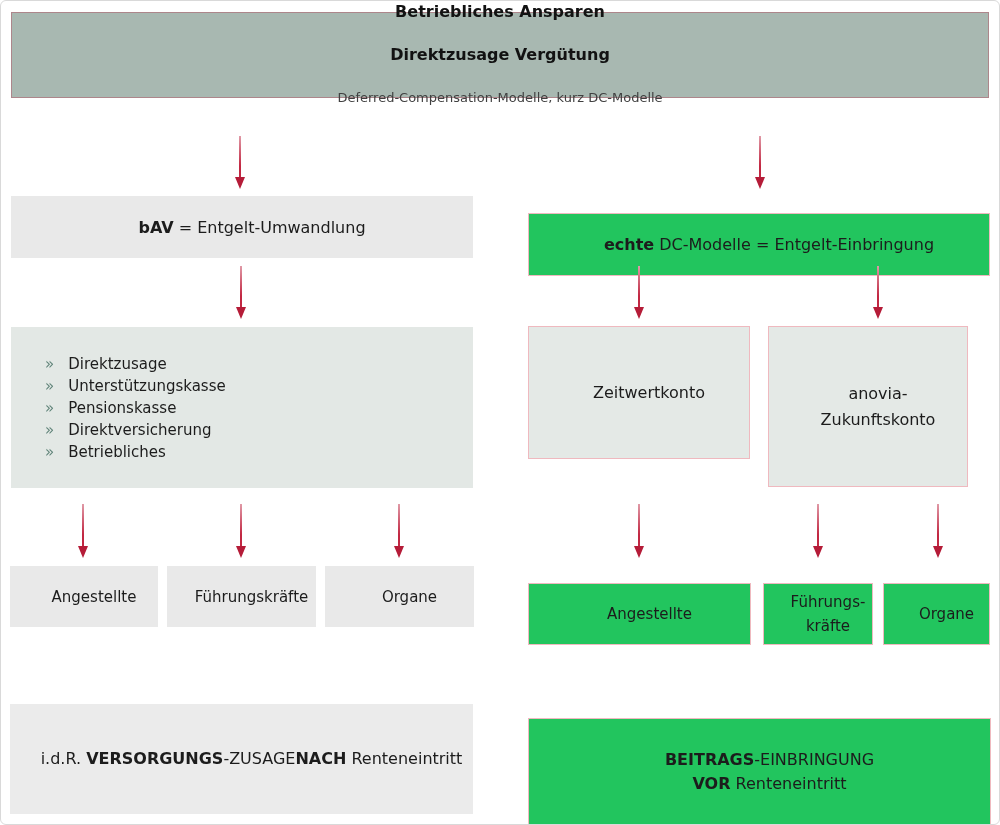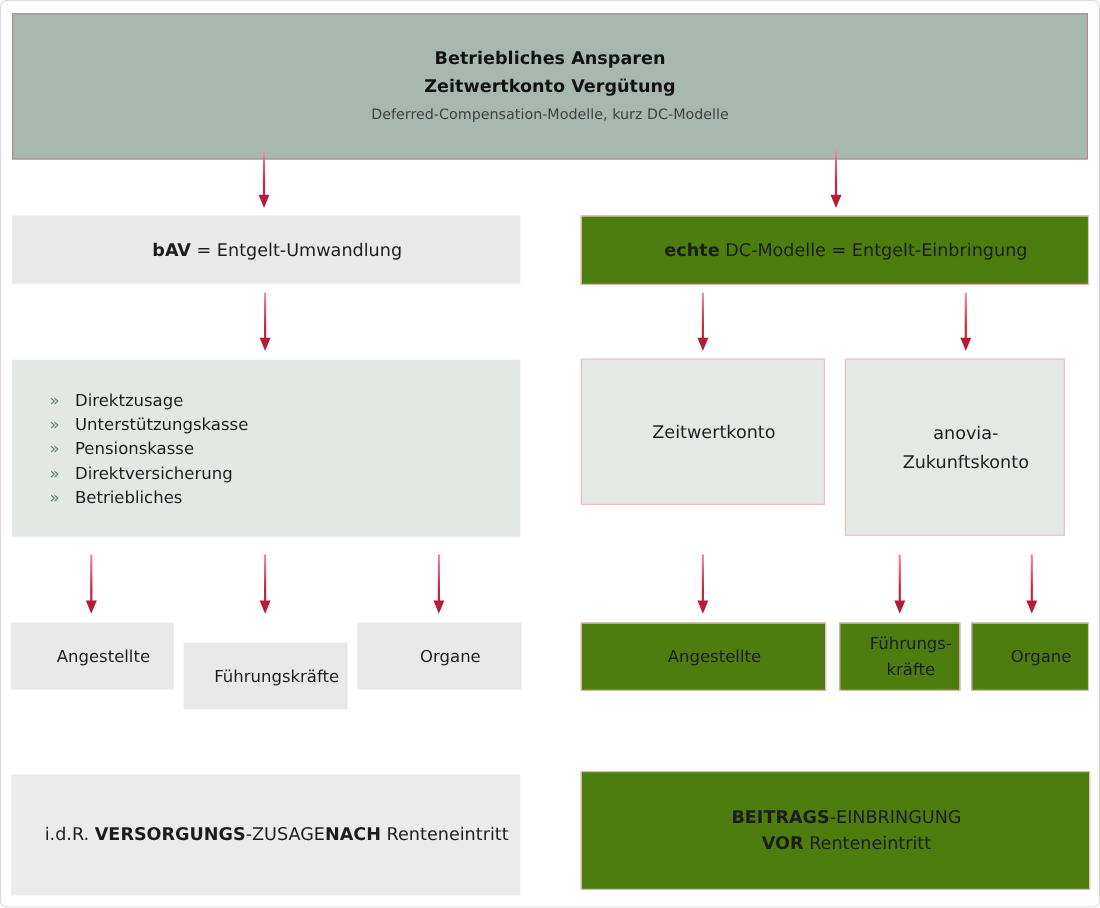--- a/index.html
+++ b/index.html
@@ -4,28 +4,28 @@
 <style>
   html,body{margin:0;padding:0;background:#fff;}
   .page{
     position:relative;width:998px;height:823px;background:#ffffff;
     border:1px solid #d9d9d9;border-radius:6px;overflow:hidden;
     font-family:"DejaVu Sans","Liberation Sans",sans-serif;color:#1c1c1c;
   }
   .box{position:absolute;display:flex;align-items:center;justify-content:center;
        text-align:center;box-sizing:border-box;font-size:16px;padding-left:20px;}
   .grey{background:#e9e9e9;}
-  .greypink{background:#4d7c0f;border:1px solid #efb9bf;}
+  .greypink{background:#22c55e;border:1px solid #efb9bf;margin-top:17px;}
   .green{background:#e3e8e5;}
   .greenpink{background:#e4e9e6;border:1px solid #efb9bf;}
 
   .header{
-    position:absolute;left:10px;top:11px;width:978px;height:133px;box-sizing:border-box;
+    position:absolute;left:10px;top:11px;width:978px;height:86px;box-sizing:border-box;
     background:#a8b8b1;border:1px solid #ad868b;
-    display:flex;flex-direction:column;align-items:center;justify-content:center;
+    display:flex;flex-direction:column;align-items:center;justify-content:center;gap:17px;
   }
   .h-title{font-weight:bold;font-size:16px;line-height:26px;color:#121212;}
   .h-sub{font-size:13px;line-height:26px;color:#404040;}
 
   .arrow{position:absolute;width:10px;}
   .arrow .stem{position:absolute;left:4px;top:0;bottom:10px;width:2px;
     background:linear-gradient(to bottom,#e09aa7,#c22742 70%);}
   .arrow .head{position:absolute;left:0;bottom:0;width:0;height:0;
     border-left:5px solid transparent;border-right:5px solid transparent;
     border-top:12px solid #b51c38;}
@@ -42,21 +42,21 @@
   .summary .sum-line{display:block;line-height:24px;}
   b{font-weight:bold;}
 </style>
 </head>
 <body>
 
 <div class="page">
 
   <div class="header">
     <div class="h-title">Betriebliches Ansparen</div>
-    <div class="h-title">Zeitwertkonto Vergütung</div>
+    <div class="h-title">Direktzusage Vergütung</div>
     <div class="h-sub">Deferred-Compensation-Modelle, kurz DC-Modelle</div>
   </div>
 
   <div class="arrow" style="left:234px;top:135px;height:53px">
       <span class="stem"></span>
       <span class="head"></span>
     </div>
   <div class="arrow" style="left:754px;top:135px;height:53px">
       <span class="stem"></span>
       <span class="head"></span>
@@ -137,21 +137,21 @@
       <span class="head"></span>
     </div>
   <div class="arrow" style="left:932px;top:503px;height:54px">
       <span class="stem"></span>
       <span class="head"></span>
     </div>
 
   <div class="box grey" style="left:9px;top:565px;width:148px;height:61px;">
     <div class="aud-label">Angestellte</div>
   </div>
-  <div class="box grey" style="left:166px;top:565px;width:149px;height:61px;margin-top:18px;">
+  <div class="box grey" style="left:166px;top:565px;width:149px;height:61px;">
     <div class="aud-label">Führungskräfte</div>
   </div>
   <div class="box grey" style="left:324px;top:565px;width:149px;height:61px;">
     <div class="aud-label">Organe</div>
   </div>
 
   <div class="box greypink" style="left:527px;top:565px;width:223px;height:62px;">
     <div class="aud-label">Angestellte</div>
   </div>
   <div class="box greypink" style="left:762px;top:565px;width:110px;height:62px;">

